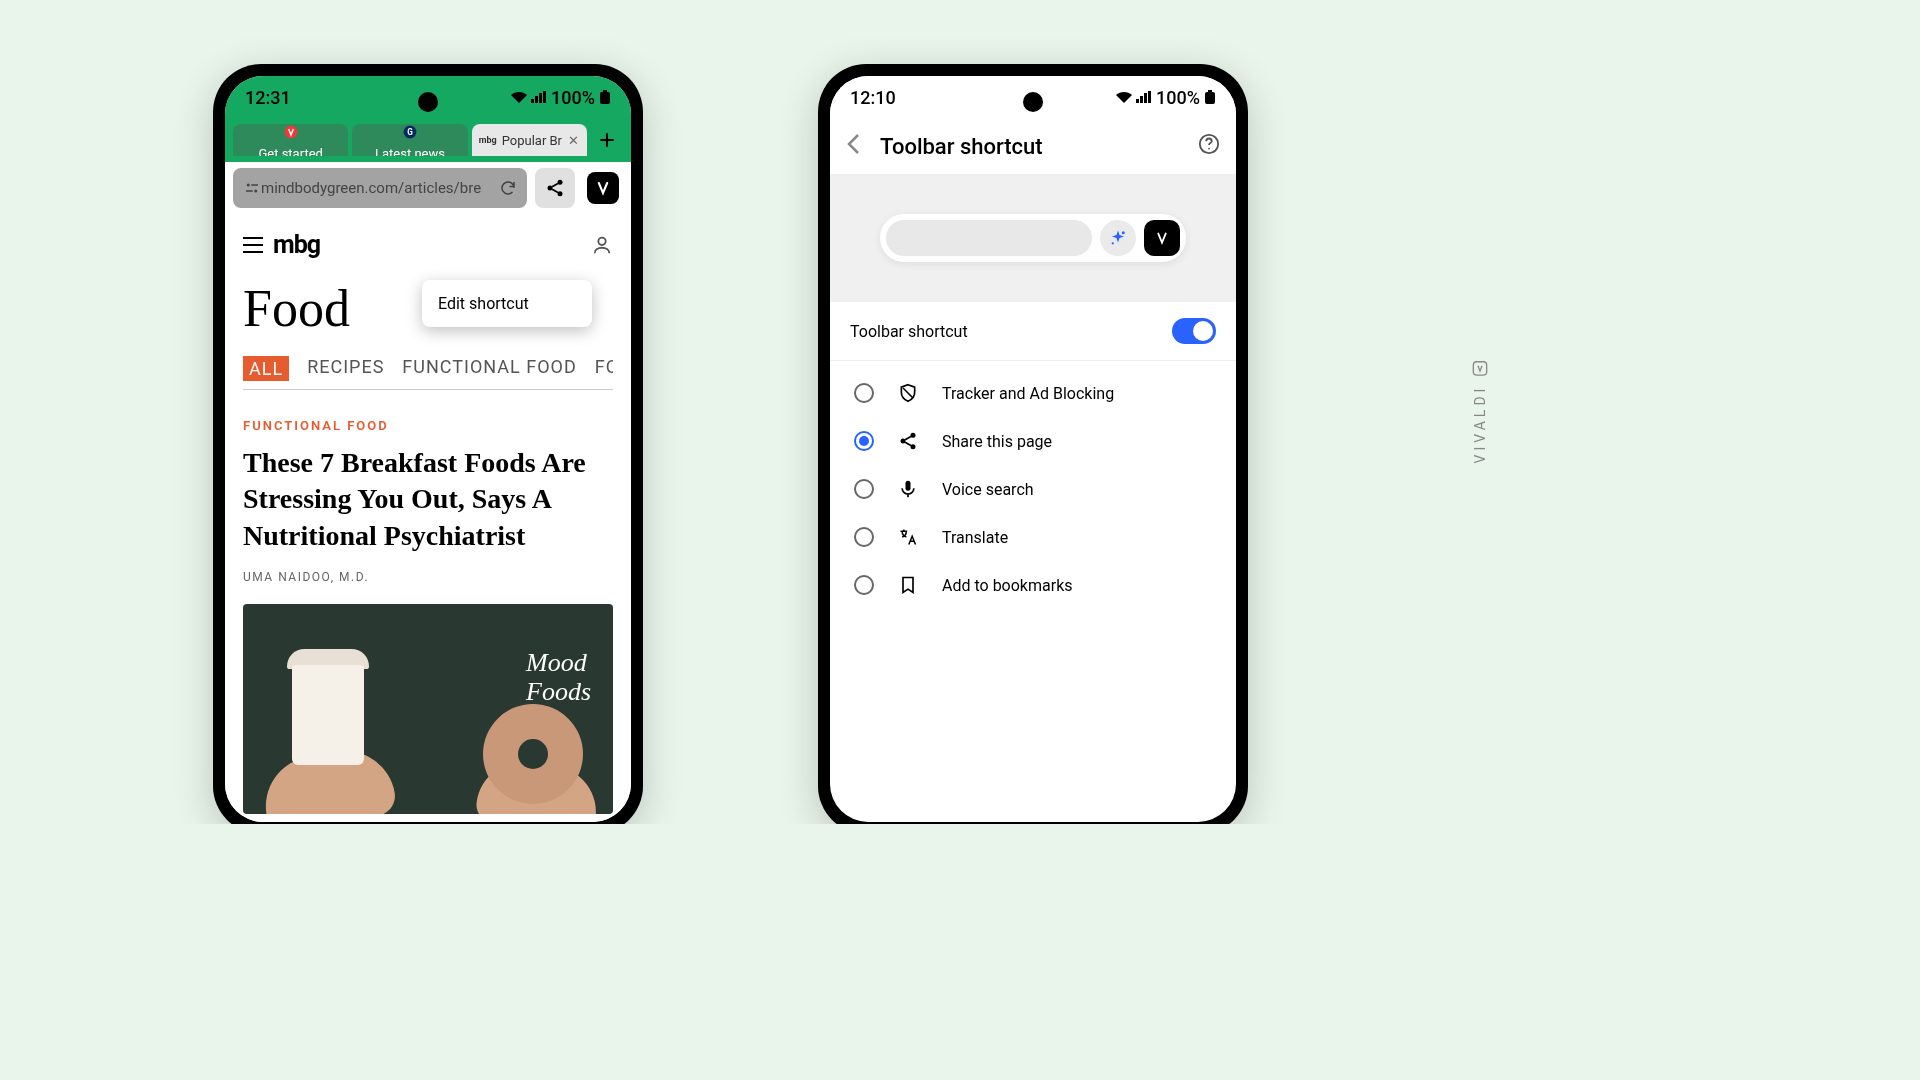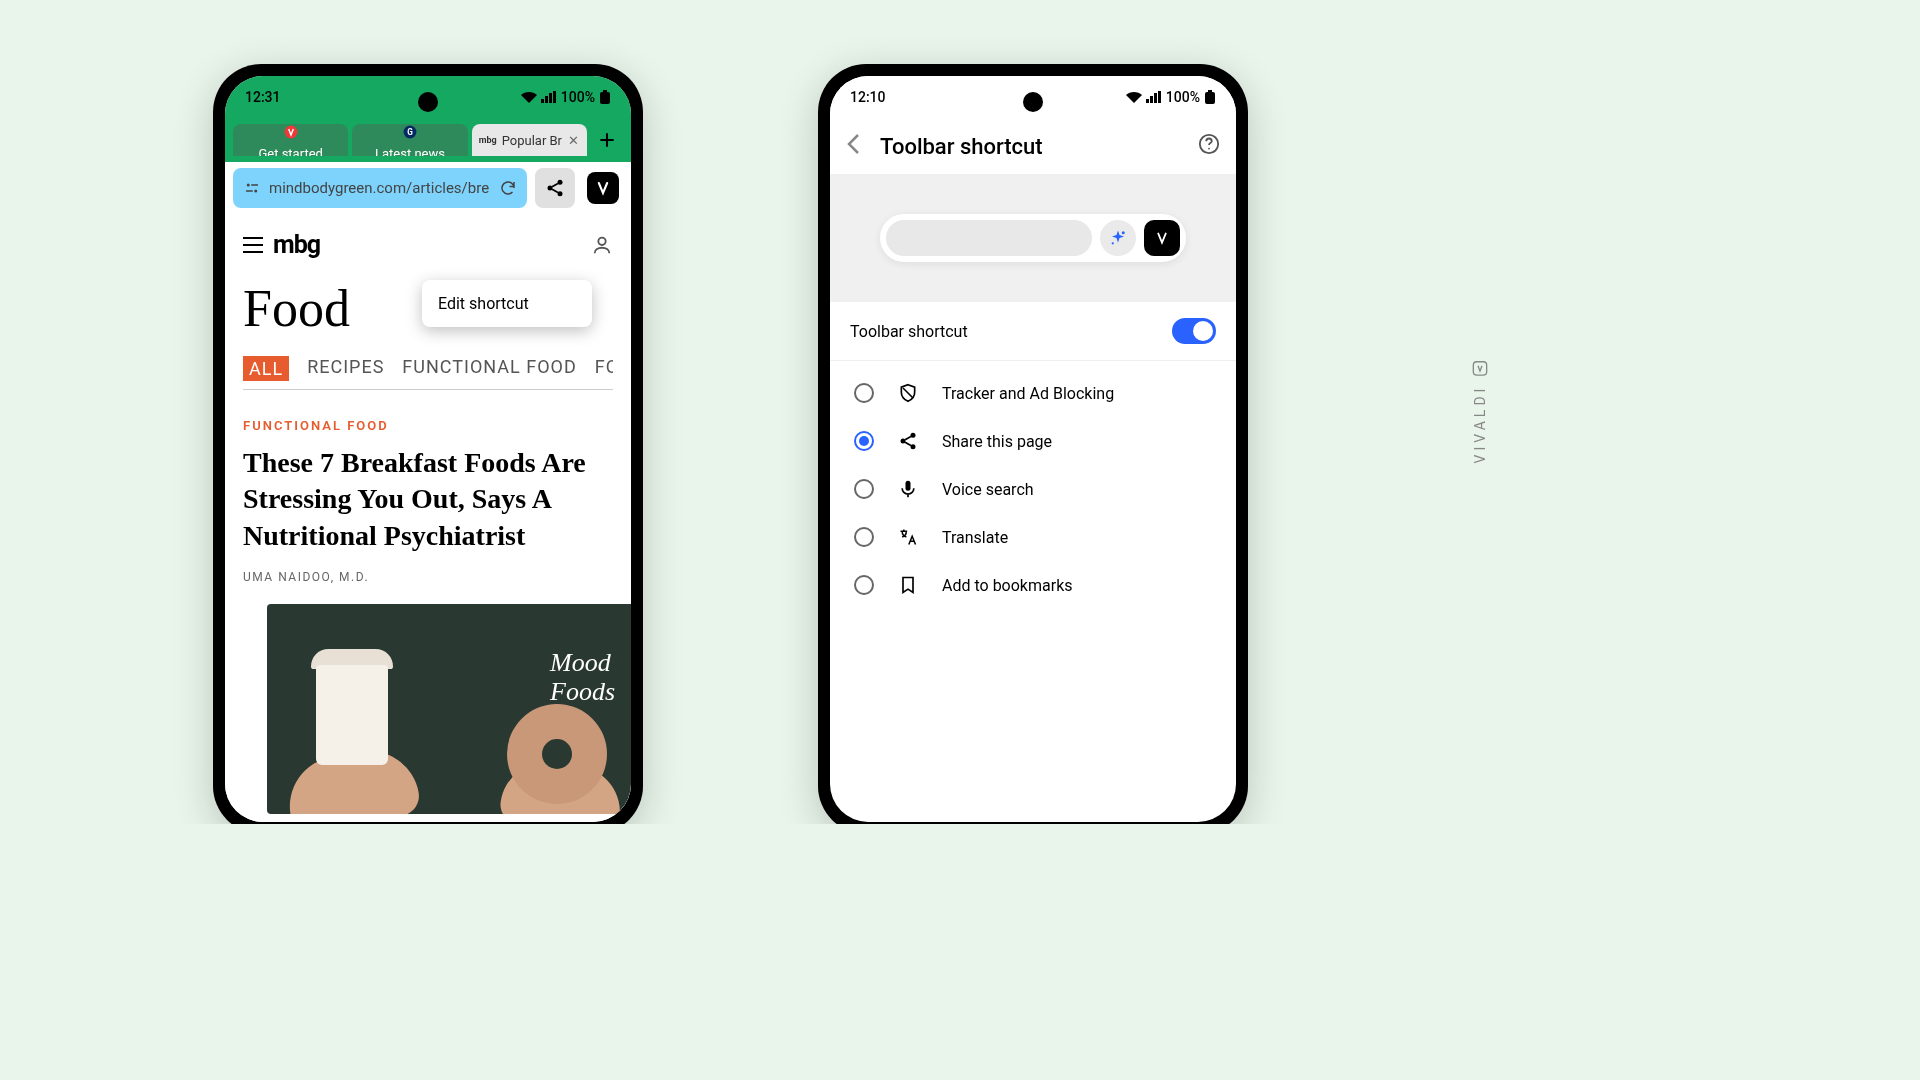--- a/index.html
+++ b/index.html
@@ -29,21 +29,21 @@
   transform: translateX(-50%);
   width: 20px; height: 20px;
   background: #000; border-radius: 50%;
   z-index: 100;
 }
 
 
 .status-bar {
   height: 42px; display: flex;
   justify-content: space-between; align-items: center;
-  padding: 0 20px; font-size: 14px; font-weight: 500;
+  padding: 0 20px; font-size: 18px; font-weight: 500;
 }
 .status-bar.green { background: #15a861; color: #000; }
 .status-bar.white { background: #fff; color: #000; }
 .status-icons { display: flex; align-items: center; gap: 4px; }
 
 
 .tab-strip { background: #15a861; height: 44px; display: flex; align-items: center; padding: 0 8px; gap: 4px; }
 .tab {
   height: 32px; display: flex; align-items: center;
   padding: 0 8px; border-radius: 8px 8px 0 0;
@@ -52,22 +52,22 @@
 }
 .tab.inactive { background: #2e8a5a; color: #fff; flex-direction: column; }
 .tab.active { background: #e8e8e8; color: #333; }
 .tab-text { white-space: nowrap; overflow: hidden; text-overflow: ellipsis; }
 .tab-favicon { width: 16px; height: 16px; flex-shrink: 0; display: flex; align-items: center; justify-content: center; }
 .tab-close { flex-shrink: 0; opacity: 0.7; }
 .new-tab-btn { width: 32px; height: 32px; display: flex; align-items: center; justify-content: center; color: #000; flex-shrink: 0; }
 
 .url-bar-row { background: #fff; height: 52px; display: flex; align-items: center; padding: 6px 8px; gap: 8px; }
 .url-bar {
-  flex: 1; height: 40px; background: #7dd3fc; border-radius: 8px;
-  display: flex; align-items: center; padding: 0 10px; gap: 8px;
+  flex: 1; height: 40px; background: #a3a3a3; border-radius: 8px;
+  display: flex; align-items: center; padding: 0 10px; gap: 0;
   font-size: 15px; color: #444; overflow: hidden;
 }
 .url-text { flex: 1; white-space: nowrap; overflow: hidden; }
 .url-icon-btn { width: 40px; height: 40px; display: flex; align-items: center; justify-content: center; background: #e0e0e0; border-radius: 8px; }
 .menu-btn { width: 40px; height: 40px; display: flex; align-items: center; justify-content: center; }
 .vivaldi-badge { width: 32px; height: 32px; background: #000; border-radius: 8px; display: flex; align-items: center; justify-content: center; }
 
 .edit-popup {
   position: absolute; top: 204px; left: 197px;
   width: 170px; background: #fff;
@@ -79,21 +79,21 @@
 .mbg-header { display: flex; align-items: center; justify-content: space-between; margin-bottom: 20px; }
 .mbg-logo { display: flex; align-items: center; gap: 10px; }
 .mbg-text { font-size: 25px; font-weight: 700; letter-spacing: -1px; }
 .food-title { font-size: 52px; font-family: Georgia, serif; font-weight: 400; margin-bottom: 18px; }
 .food-tabs { display: flex; gap: 18px; font-size: 18px; border-bottom: 1px solid #ccc; padding-bottom: 8px; margin-bottom: 28px; white-space: nowrap; overflow: hidden; }
 .food-tab.active { background: #e65c2e; color: #fff; padding: 2px 6px; }
 .food-tab { color: #555; letter-spacing: 1px; }
 .article-cat { color: #e65c2e; font-size: 13px; letter-spacing: 2px; font-weight: 600; margin-bottom: 12px; }
 .article-title { font-family: Georgia, serif; font-size: 28px; line-height: 1.3; margin-bottom: 16px; }
 .article-author { font-size: 12px; letter-spacing: 1.5px; color: #666; margin-bottom: 20px; }
-.article-img { width: 100%; height: 210px; background: #2a3832; border-radius: 4px; position: relative; overflow: hidden; margin-left: 24px; }
+.article-img { width: 100%; height: 210px; background: #2a3832; border-radius: 4px; position: relative; overflow: hidden; }
 .mood-foods-text { position: absolute; right: 22px; top: 45px; color: #fff; font-family: Georgia, serif; font-size: 26px; font-style: italic; line-height: 1.1; }
 .cup { position: absolute; left: 40px; top: 45px; width: 90px; height: 130px; }
 .cup-body { width: 72px; height: 100px; background: #f5f0e8; border-radius: 4px 4px 6px 6px; margin: 0 auto; }
 .cup-lid { width: 82px; height: 20px; background: #e8e0d5; border-radius: 40px 40px 6px 6px; margin: 0 auto -4px; }
 .hand1 { position: absolute; left: 20px; bottom: -10px; width: 130px; height: 70px; background: #d4a584; border-radius: 50px 50px 20px 20px; transform: rotate(-10deg); }
 .donut { position: absolute; right: 30px; bottom: 10px; width: 100px; height: 100px; background: #c89878; border-radius: 50%; }
 .donut::after { content: ''; position: absolute; left: 35px; top: 35px; width: 30px; height: 30px; background: #2a3832; border-radius: 50%; }
 .hand2 { position: absolute; right: 15px; bottom: -15px; width: 120px; height: 65px; background: #d4a584; border-radius: 50px 50px 20px 20px; transform: rotate(8deg); }
 
 

